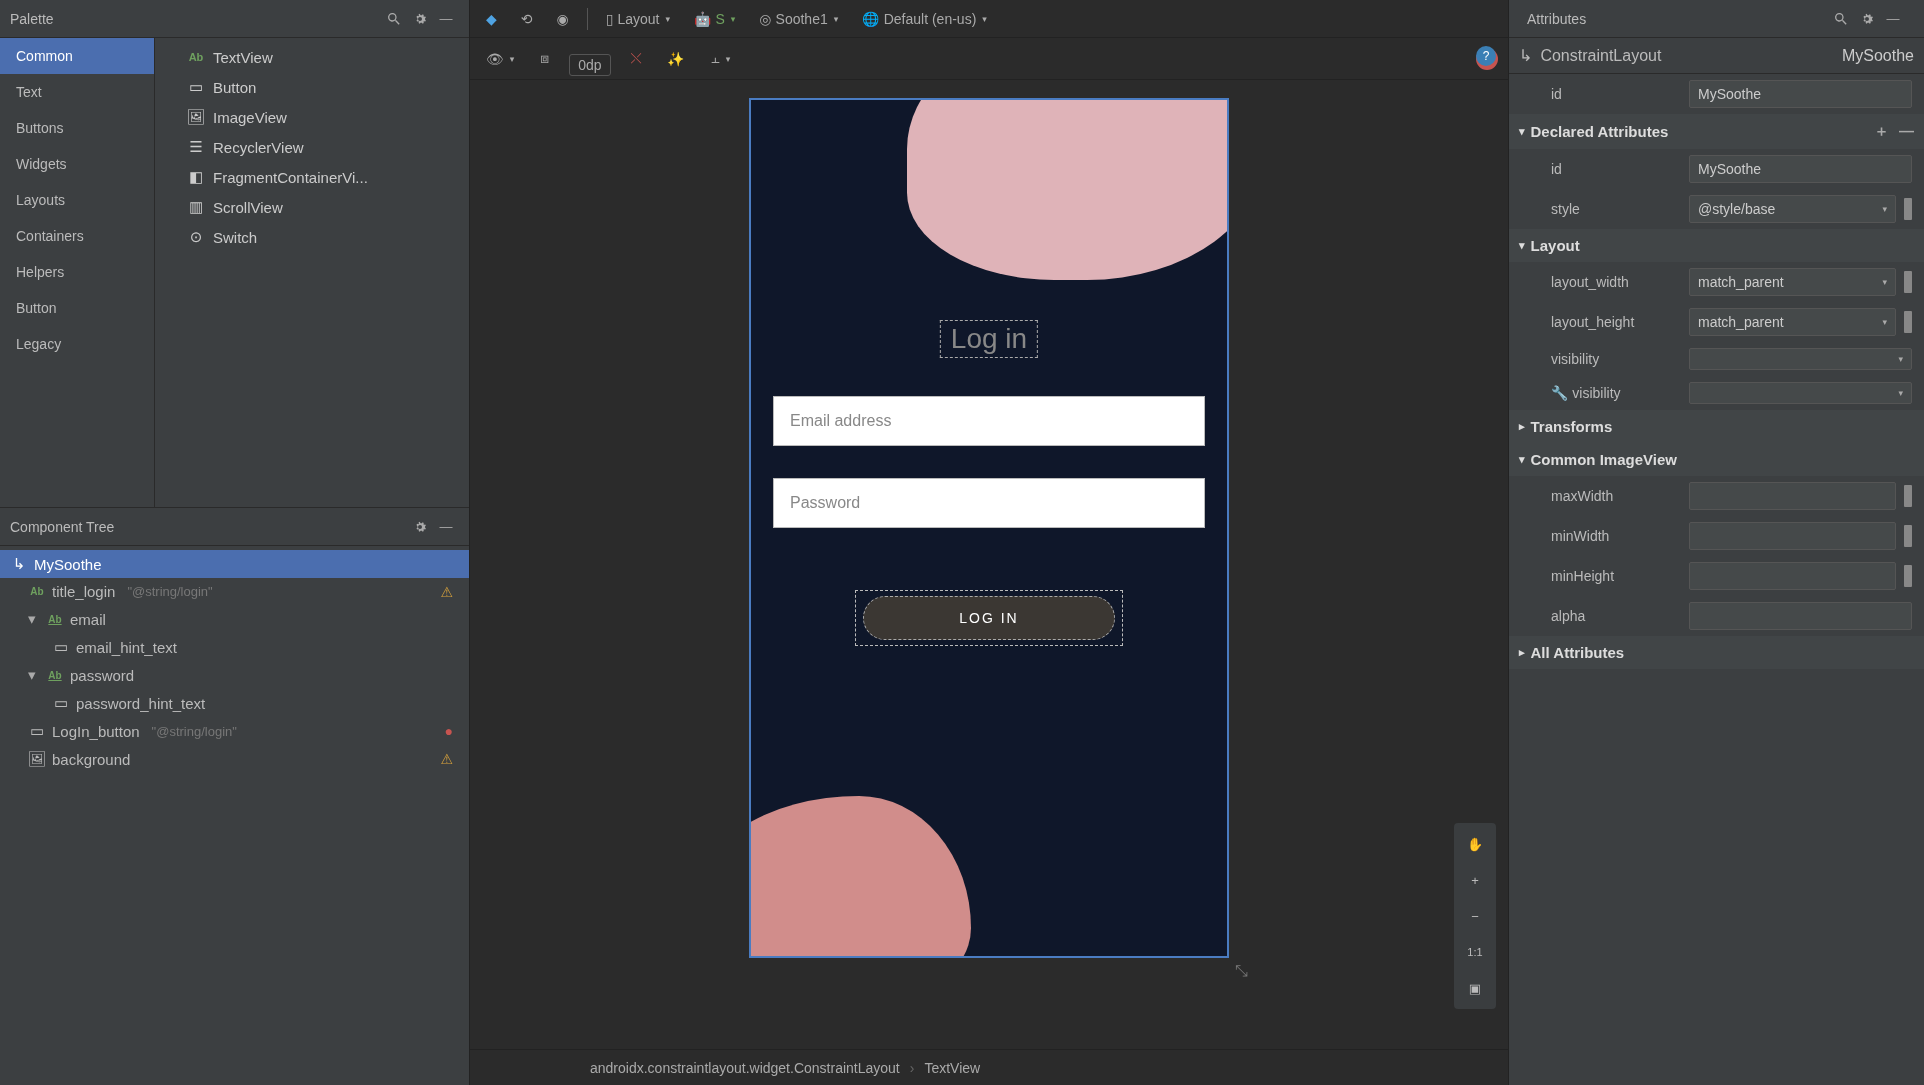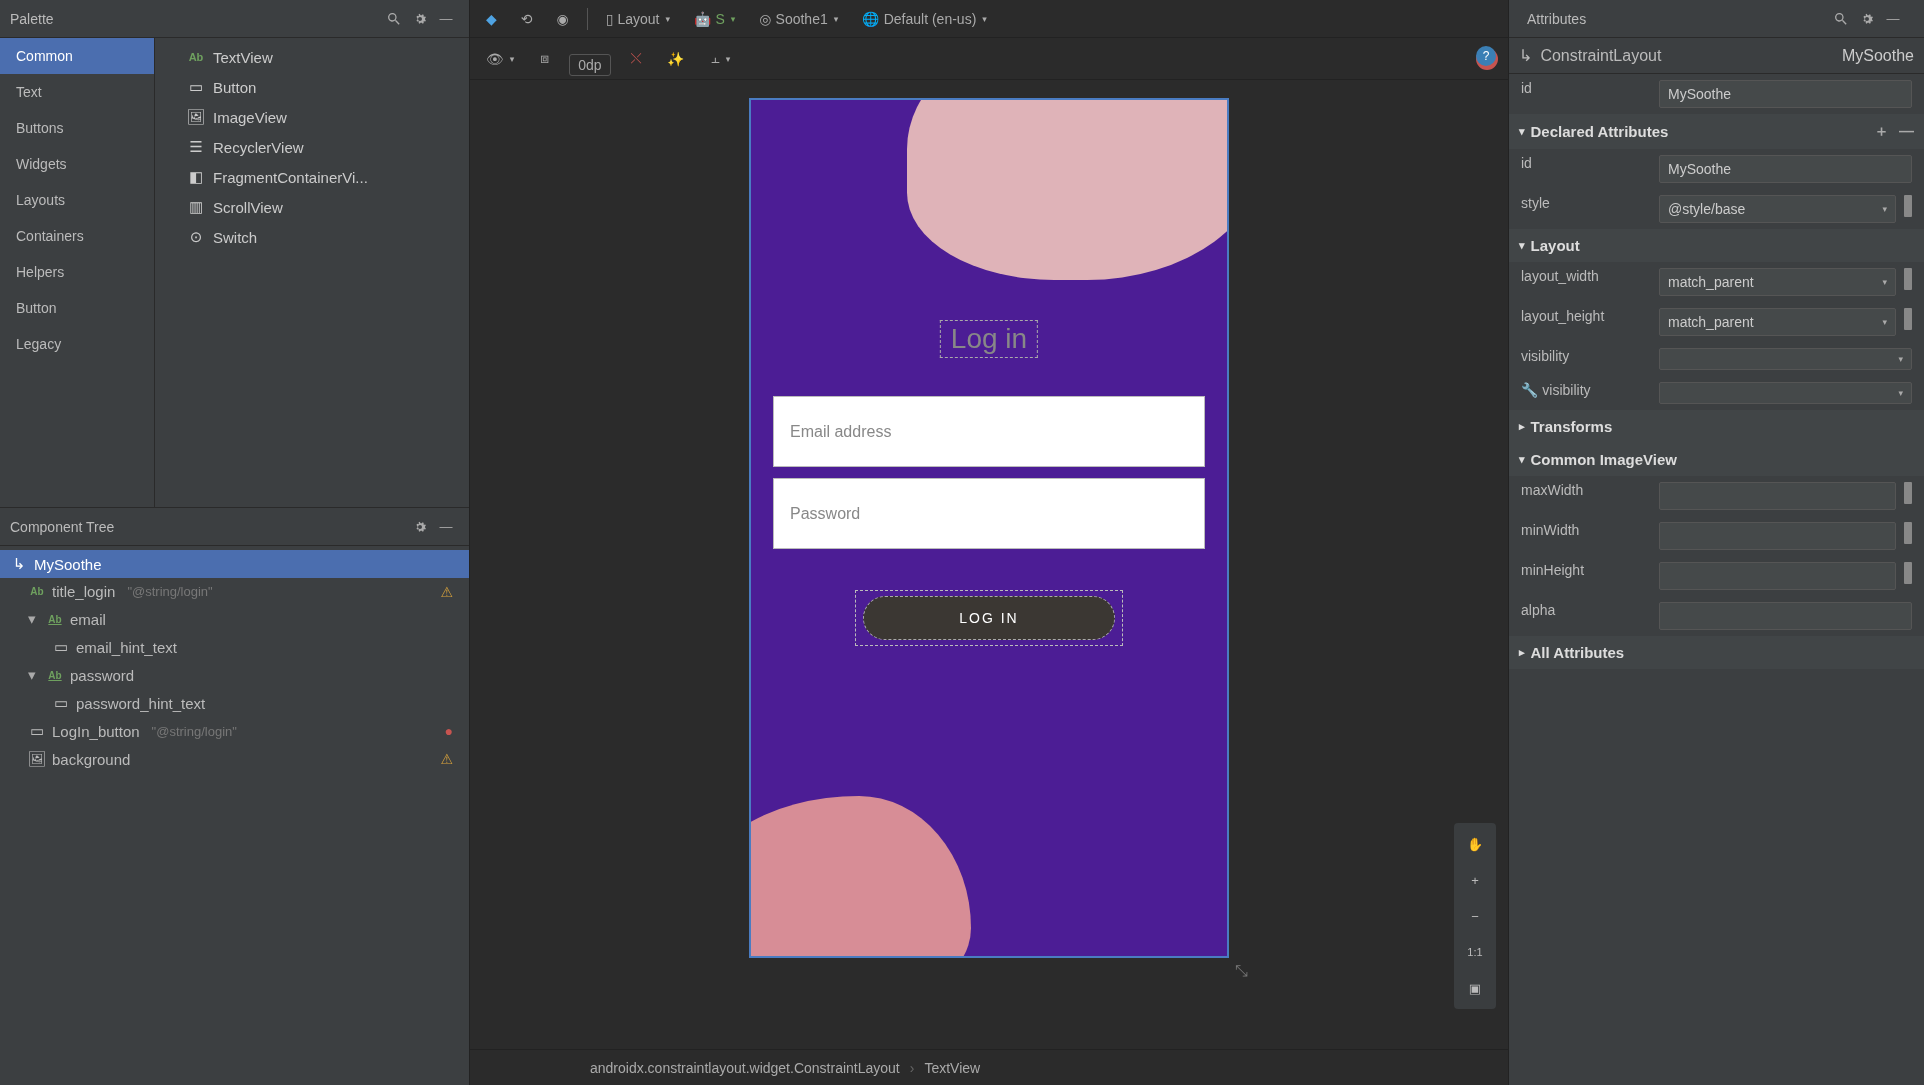--- a/index.html
+++ b/index.html
@@ -37,46 +37,46 @@
 .center { flex: 1; display: flex; flex-direction: column; background: #2b2b2b; position: relative; }
 .top-toolbar { display: flex; align-items: center; height: 38px; padding: 0 10px; gap: 12px; border-bottom: 1px solid #222; }
 .tb-btn { display: inline-flex; align-items: center; gap: 4px; color: #aaa; cursor: pointer; font-size: 14px; padding: 4px 6px; }
 .tb-btn .caret { font-size: 9px; margin-left: 2px; }
 .tb-sep { width: 1px; height: 22px; background: #555; }
 .sub-toolbar { display: flex; align-items: center; height: 42px; padding: 0 10px; gap: 14px; border-bottom: 1px solid #222; }
 .sub-toolbar .dp { color: #aaa; font-size: 14px; padding: 2px 8px; border: 1px solid #555; border-radius: 3px; margin-top: 12px; }
 .sub-toolbar .right { margin-left: auto; display: flex; gap: 8px; }
 
 .canvas { flex: 1; position: relative; display: flex; align-items: flex-start; justify-content: center; padding-top: 18px; }
-.device { width: 480px; height: 860px; background: #4c1d95; border: 2px solid #4a7cc2; position: relative; overflow: hidden; }
+.device { width: 480px; height: 860px; background: #0f172a; border: 2px solid #4a7cc2; position: relative; overflow: hidden; }
 .blob-top { position: absolute; top: -60px; right: -40px; width: 360px; height: 240px; background: #dfb3b8; border-radius: 40% 60% 55% 45% / 50% 50% 60% 40%; }
 .blob-bot { position: absolute; bottom: -60px; left: -60px; width: 280px; height: 220px; background: #e79a96; border-radius: 60% 40% 50% 50% / 50% 60% 40% 50%; opacity: .9; }
 .login-title { position: absolute; top: 220px; left: 50%; transform: translateX(-50%); font-size: 28px; color: #888; border: 1px dashed #aaa; padding: 2px 10px; }
-.field { position: absolute; left: 22px; right: 22px; height: 71px; background: #fff; border: 1px solid #bbb; display: flex; align-items: center; padding: 0 16px; color: #888; font-size: 16px; }
+.field { position: absolute; left: 22px; right: 22px; height: 50px; background: #fff; border: 1px solid #bbb; display: flex; align-items: center; padding: 0 16px; color: #888; font-size: 16px; }
 .field.email { top: 296px; }
 .field.password { top: 378px; }
 .login-btn { position: absolute; top: 496px; left: 50%; transform: translateX(-50%); width: 252px; height: 44px; background: #3b3733; color: #fff; border-radius: 22px; display: flex; align-items: center; justify-content: center; font-size: 14px; letter-spacing: 2px; border: 1px dashed #aaa; box-shadow: 0 0 0 6px rgba(0,0,0,0) ; outline: 4px solid transparent; }
 .login-btn-wrap { position: absolute; top: 490px; left: 50%; transform: translateX(-50%); width: 268px; height: 56px; border: 1px dashed #bbb; }
 .resize-handle { position: absolute; bottom: 4px; right: 4px; color: #777; font-size: 16px; }
 
 .floating-tools { position: absolute; right: 12px; bottom: 40px; display: flex; flex-direction: column; gap: 6px; background: #3a3d3f; border-radius: 4px; padding: 6px; }
 .ft-btn { width: 30px; height: 30px; display: flex; align-items: center; justify-content: center; color: #bbb; cursor: pointer; }
 
 .breadcrumb { height: 36px; display: flex; align-items: center; gap: 10px; padding: 0 120px; color: #aaa; border-top: 1px solid #222; font-size: 14px; }
 .breadcrumb .sep { color: #666; }
 
 
 .right-panel { width: 416px; background: #3c3f41; border-left: 1px solid #222; display: flex; flex-direction: column; }
 .attr-header { display: flex; align-items: center; height: 38px; padding: 0 18px; border-bottom: 1px solid #2a2a2a; }
 .attr-header .title { flex: 1; font-size: 14px; }
 .attr-sub { display: flex; align-items: center; padding: 8px 10px; gap: 8px; color: #bbb; font-size: 16px; border-bottom: 1px solid #2a2a2a; }
 .attr-sub .cls { flex: 1; }
 .attr-sub .name { color: #ccc; }
 .attr-body { flex: 1; overflow: auto; }
-.attr-row { display: flex; padding: 6px 12px; gap: 8px; }
+.attr-row { display: flex; align-items: center; padding: 6px 12px; gap: 8px; margin-left: 30px; }
 .attr-row label { width: 130px; color: #bbb; font-size: 14px; }
 .attr-row input, .attr-row .sel { flex: 1; background: #45494a; border: 1px solid #555; color: #ccc; padding: 5px 8px; font-size: 14px; border-radius: 2px; }
 .attr-row .sel { display: flex; justify-content: space-between; align-items: center; }
 .attr-row .caret { font-size: 9px; color: #aaa; }
 .attr-row .pin { width: 8px; height: 22px; background: #888; border-radius: 1px; }
 .section-h { display: flex; align-items: center; padding: 8px 10px; background: #414547; font-size: 15px; font-weight: 600; color: #ddd; cursor: pointer; gap: 6px; }
 .section-h .actions { margin-left: auto; display: flex; gap: 10px; color: #aaa; }
 .section-h .chev { font-size: 11px; }
 
 .warn { color: #d9a33c; }

